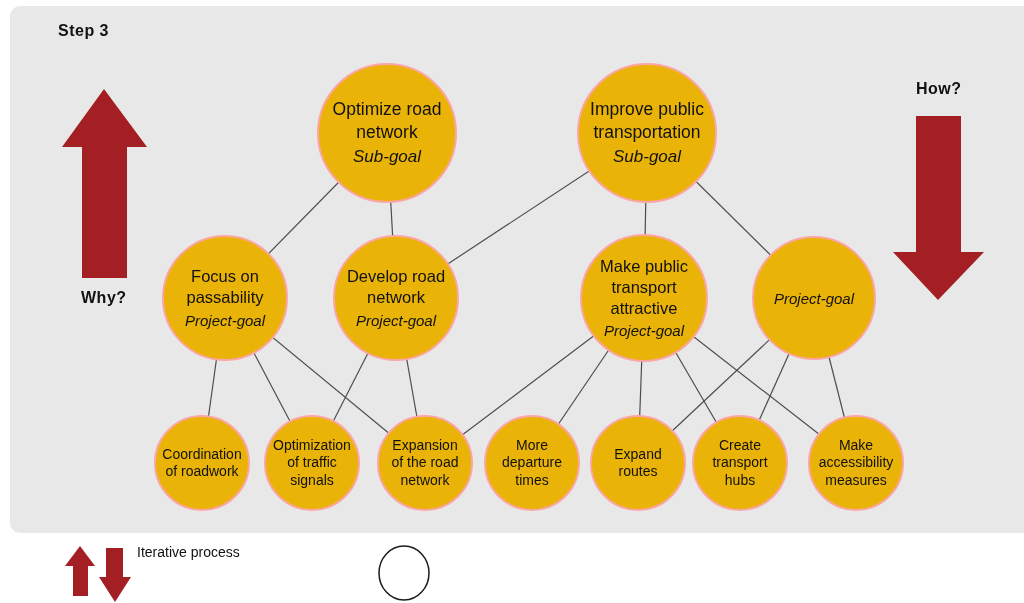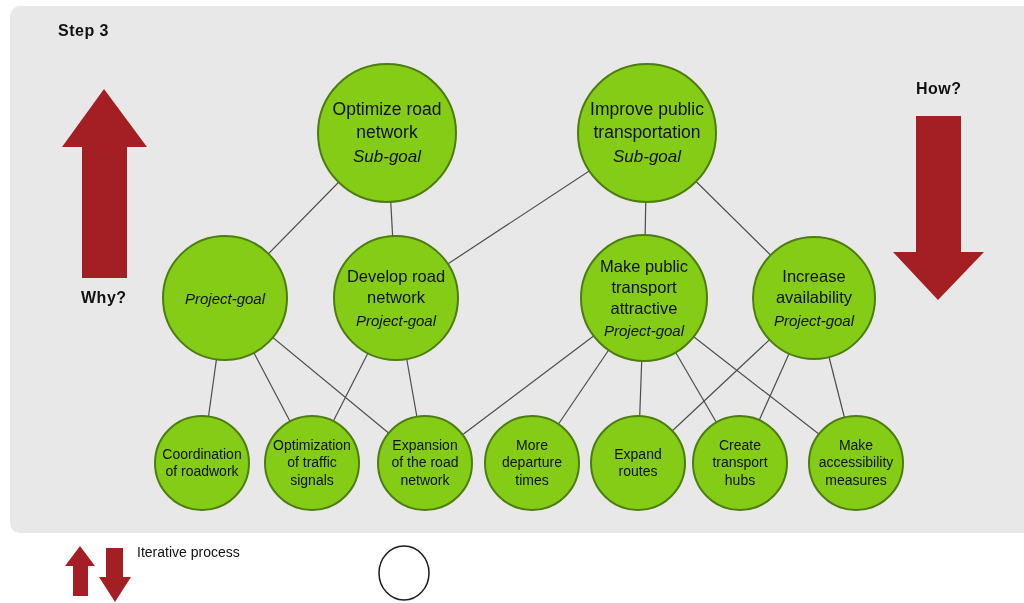--- a/index.html
+++ b/index.html
@@ -10,21 +10,21 @@
   .panel{
     position:absolute;left:10px;top:6px;width:1014px;height:527px;
     background:#e8e8e8;border-radius:10px 0 0 10px;
   }
   #diagram-svg{position:absolute;left:0;top:0;width:1024px;height:603px;}
   .big-label{position:absolute;font-weight:bold;font-size:16px;letter-spacing:.5px;margin-left:10px;}
   .step{left:48px;top:22px;}
   .why{left:71px;top:289px;}
   .how{left:906px;top:80px;}
   .node{
-    position:absolute;background:#84cc16;border:2px solid #4d7c0f;border-radius:50%;
+    position:absolute;background:#eab308;border:2px solid #fca5a5;border-radius:50%;
     display:flex;flex-direction:column;align-items:center;justify-content:center;
     text-align:center;box-sizing:border-box;
   }
   .node .nlabel{white-space:pre-line;}
   .node .nsub{font-style:italic;display:block;margin-top:2px;}
   .node.lg{font-size:17.5px;line-height:1.3;}
   .node.lg .nsub{font-size:17px;}
   .node.md{font-size:16.5px;line-height:1.28;}
   .node.md .nsub{font-size:15px;}
   .node.sm{font-size:14px;line-height:1.25;}
@@ -70,36 +70,36 @@
         <span class="nlabel">Optimize road
 network</span>
         <em class="nsub">Sub-goal</em>
       </div>
       <div class="node lg" style="left: 577px; top: 63px; width: 140px; height: 140px;">
         <span class="nlabel">Improve public
 transportation</span>
         <em class="nsub">Sub-goal</em>
       </div>
       <div class="node md" style="left: 162px; top: 235px; width: 126px; height: 126px;">
+        <span class="nlabel">Focus on
+passability</span>
         <em class="nsub">Project-goal</em>
       </div>
       <div class="node md" style="left: 333px; top: 235px; width: 126px; height: 126px;">
         <span class="nlabel">Develop road
 network</span>
         <em class="nsub">Project-goal</em>
       </div>
       <div class="node md" style="left: 580px; top: 234px; width: 128px; height: 128px;">
         <span class="nlabel">Make public
 transport
 attractive</span>
         <em class="nsub">Project-goal</em>
       </div>
       <div class="node md" style="left: 752px; top: 236px; width: 124px; height: 124px;">
-        <span class="nlabel">Increase
-availability</span>
         <em class="nsub">Project-goal</em>
       </div>
       <div class="node sm" style="left: 154px; top: 415px; width: 96px; height: 96px;">
         <span class="nlabel">Coordination
 of roadwork</span>
       </div>
       <div class="node sm" style="left: 264px; top: 415px; width: 96px; height: 96px;">
         <span class="nlabel">Optimization
 of traffic
 signals</span>

